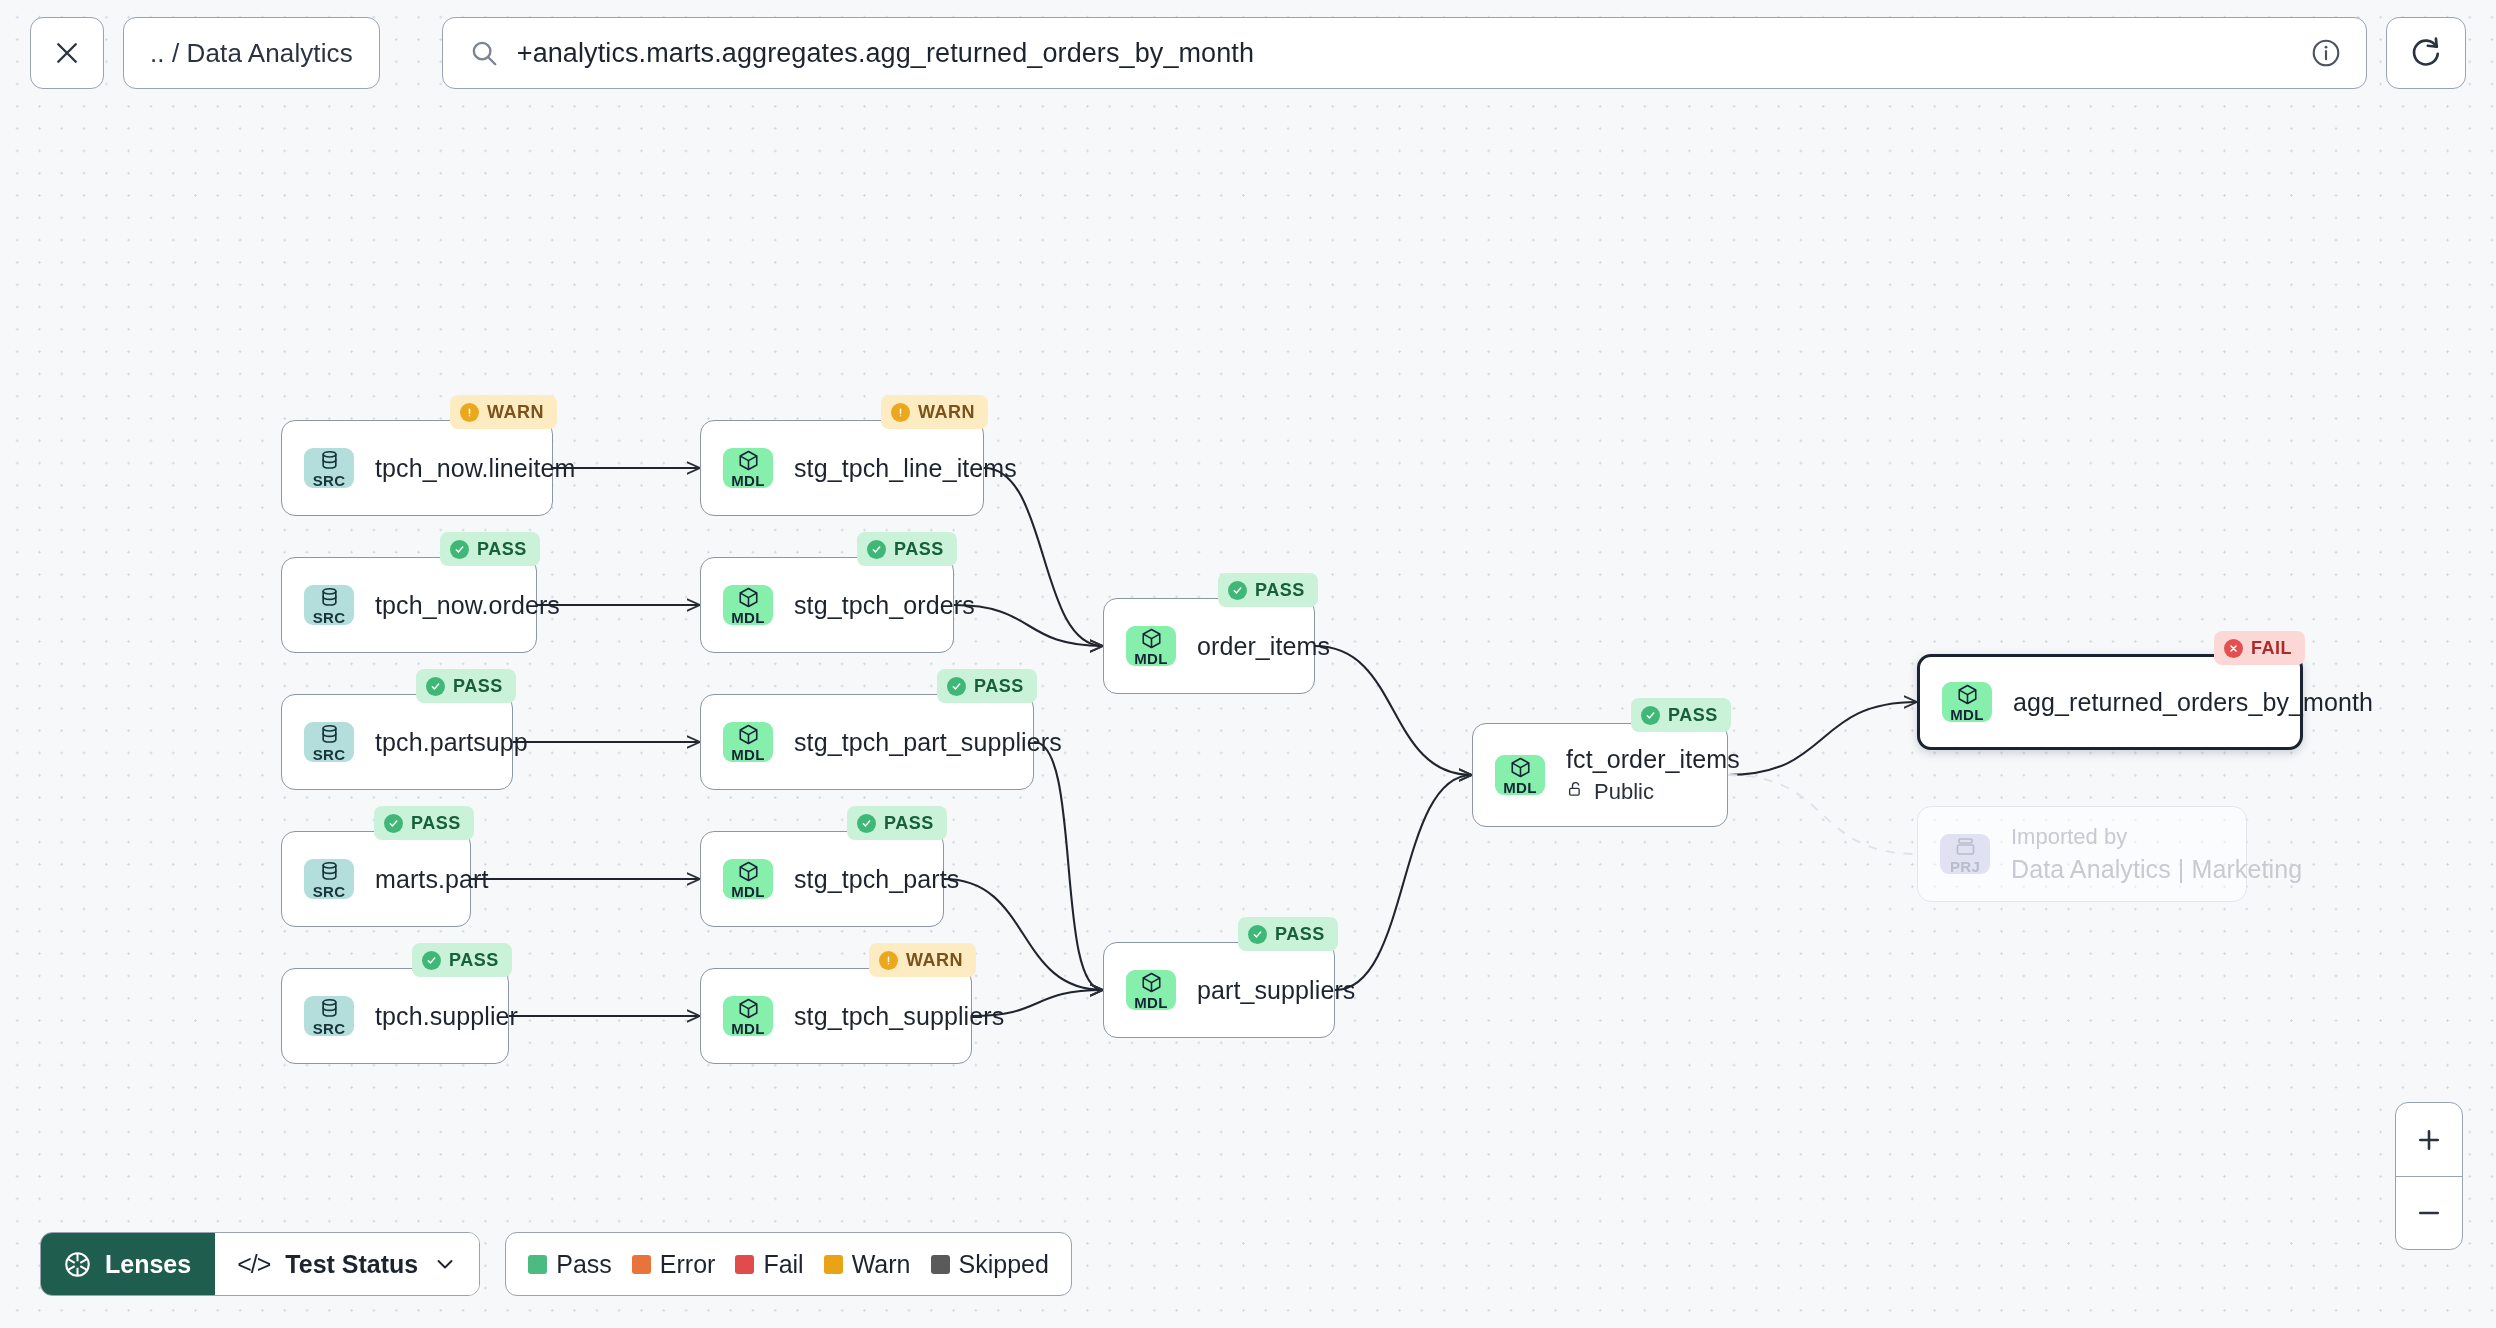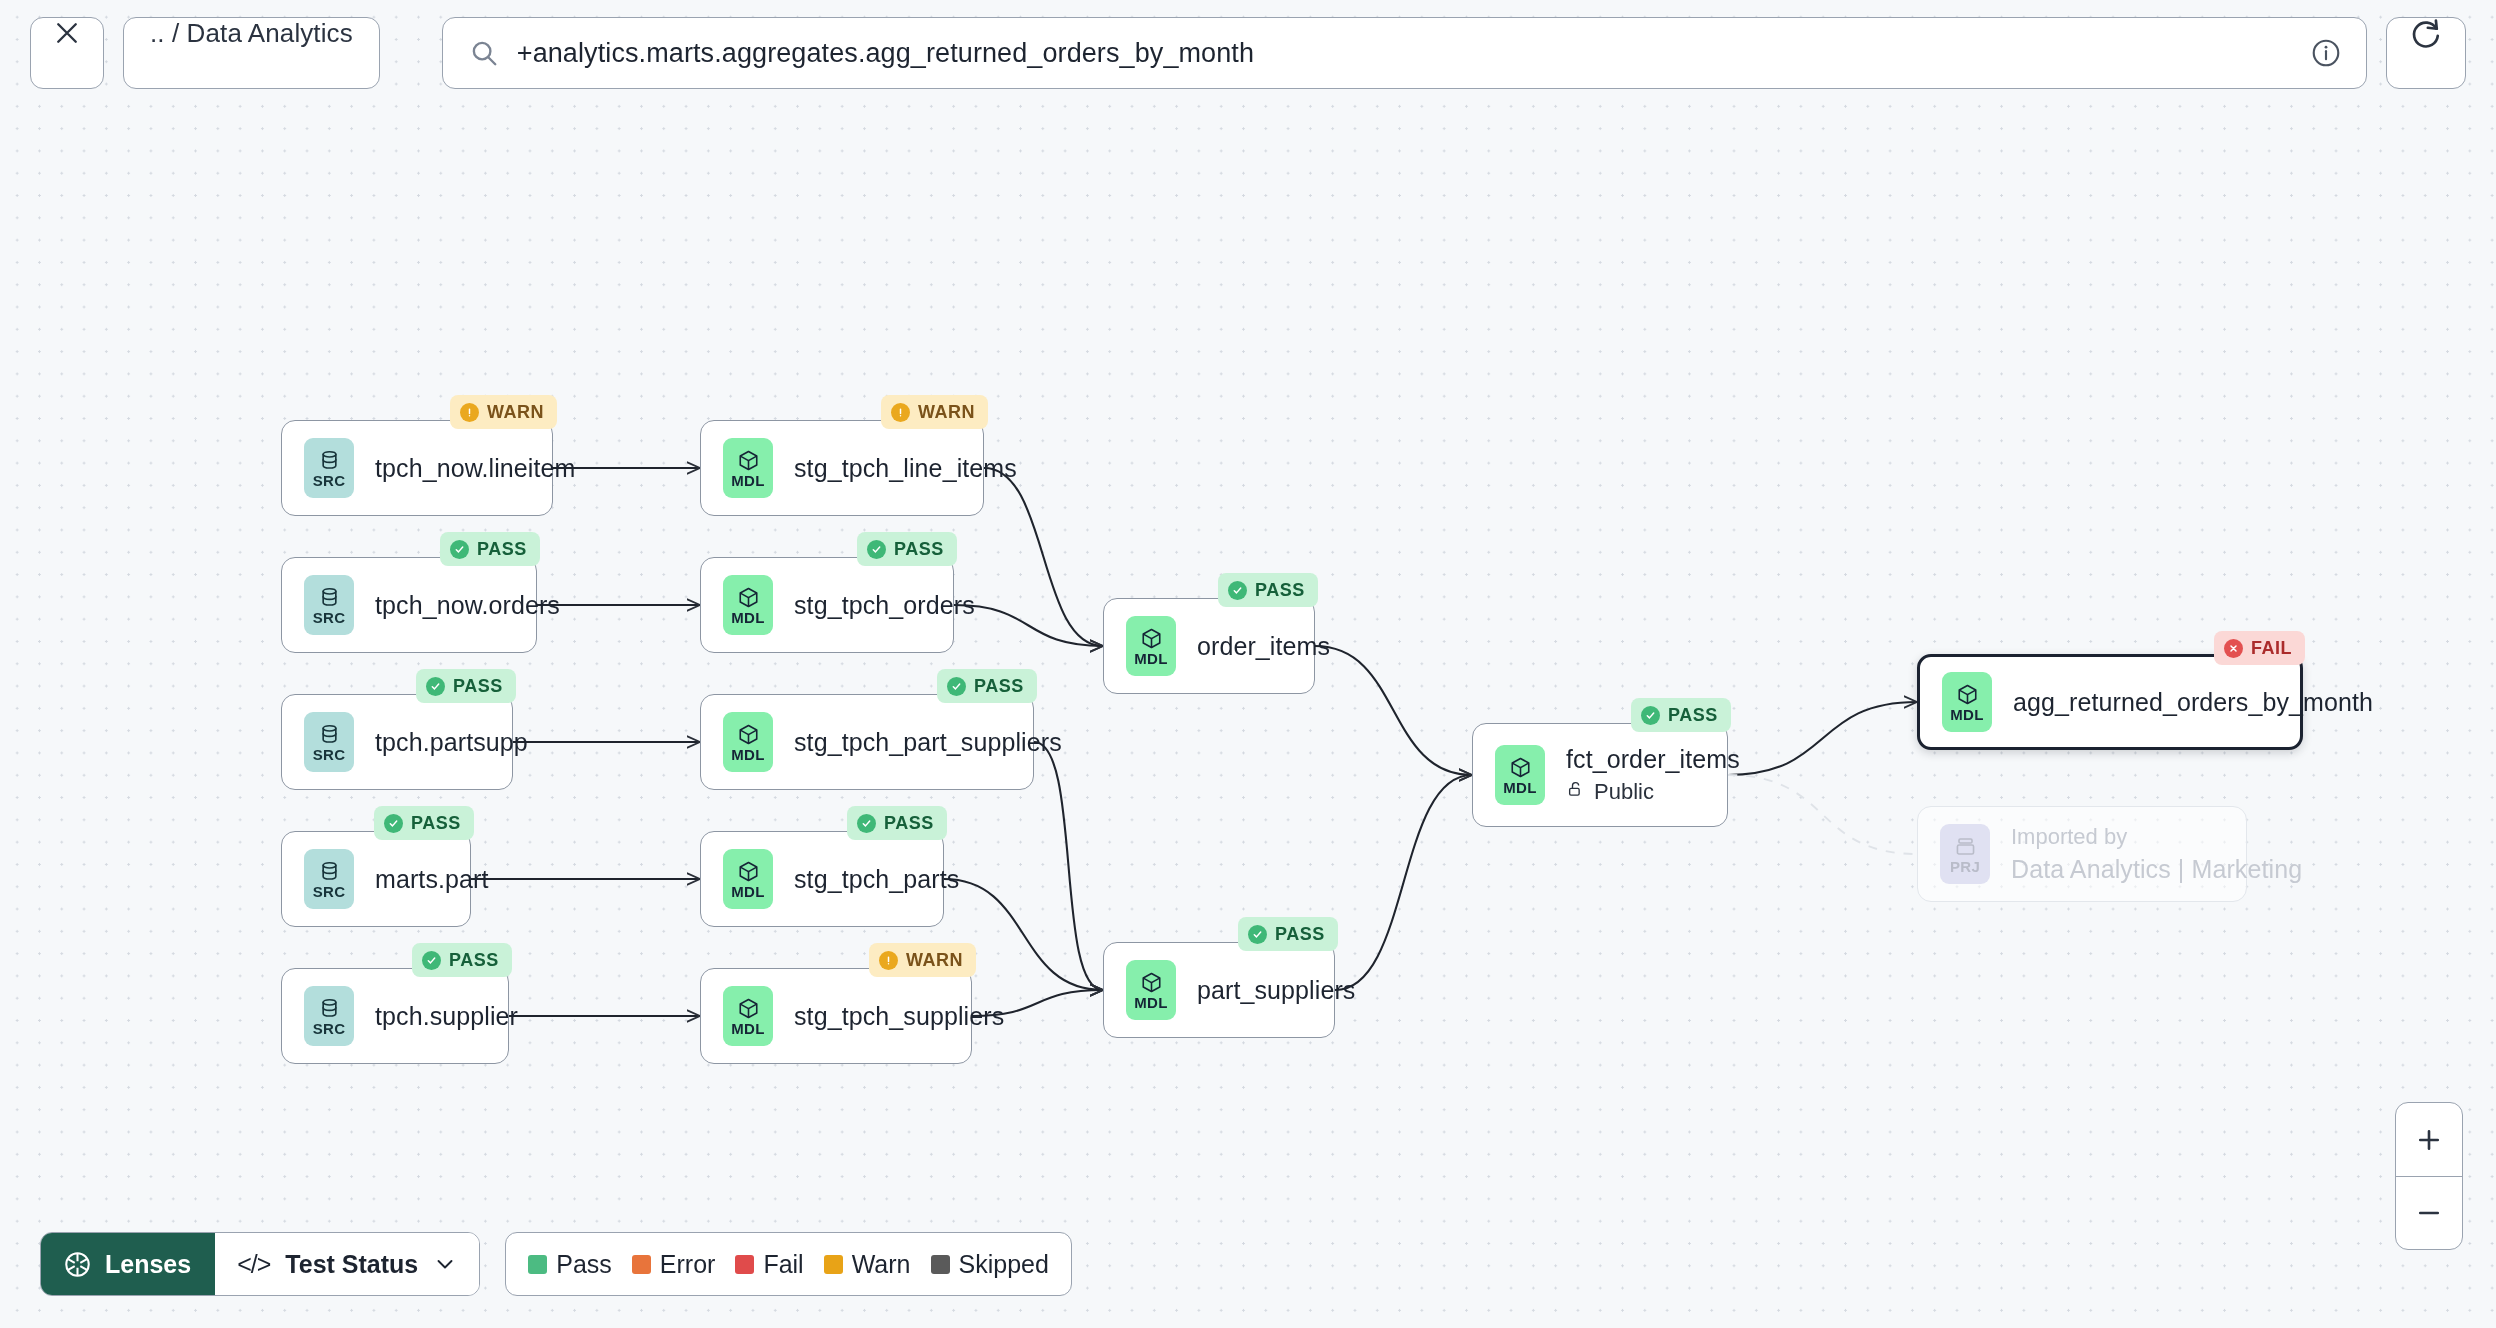--- a/index.html
+++ b/index.html
@@ -43,20 +43,21 @@
     gap: 19px;
     z-index: 40;
   }
 
   .tb-btn {
     background: #ffffff;
     border: 1.6px solid #9aa3b0;
     border-radius: 13px;
     height: 72px;
     display: flex;
+    align-items: center;
     justify-content: center;
     color: #2b3340;
     cursor: pointer;
   }
 
   #close-btn { width: 74px; flex: 0 0 74px; }
   #close-btn svg { width: 30px; height: 30px; }
 
   #breadcrumb {
     padding: 0 26px;
@@ -129,21 +130,21 @@
     border: 1.5px solid #e3e7ec;
     background: rgba(255,255,255,.55);
     box-shadow: none;
     z-index: 6;
     cursor: default;
   }
 
   .tbox {
     flex: 0 0 auto;
     width: 50px;
-    height: 60px;
+    height: 40px;
     border-radius: 9px;
     display: flex;
     flex-direction: column;
     align-items: center;
     justify-content: center;
     gap: 1px;
   }
   .tbox svg { width: 23px; height: 23px; display: block; }
   .tbox .tlabel {
     font-size: 15px;

